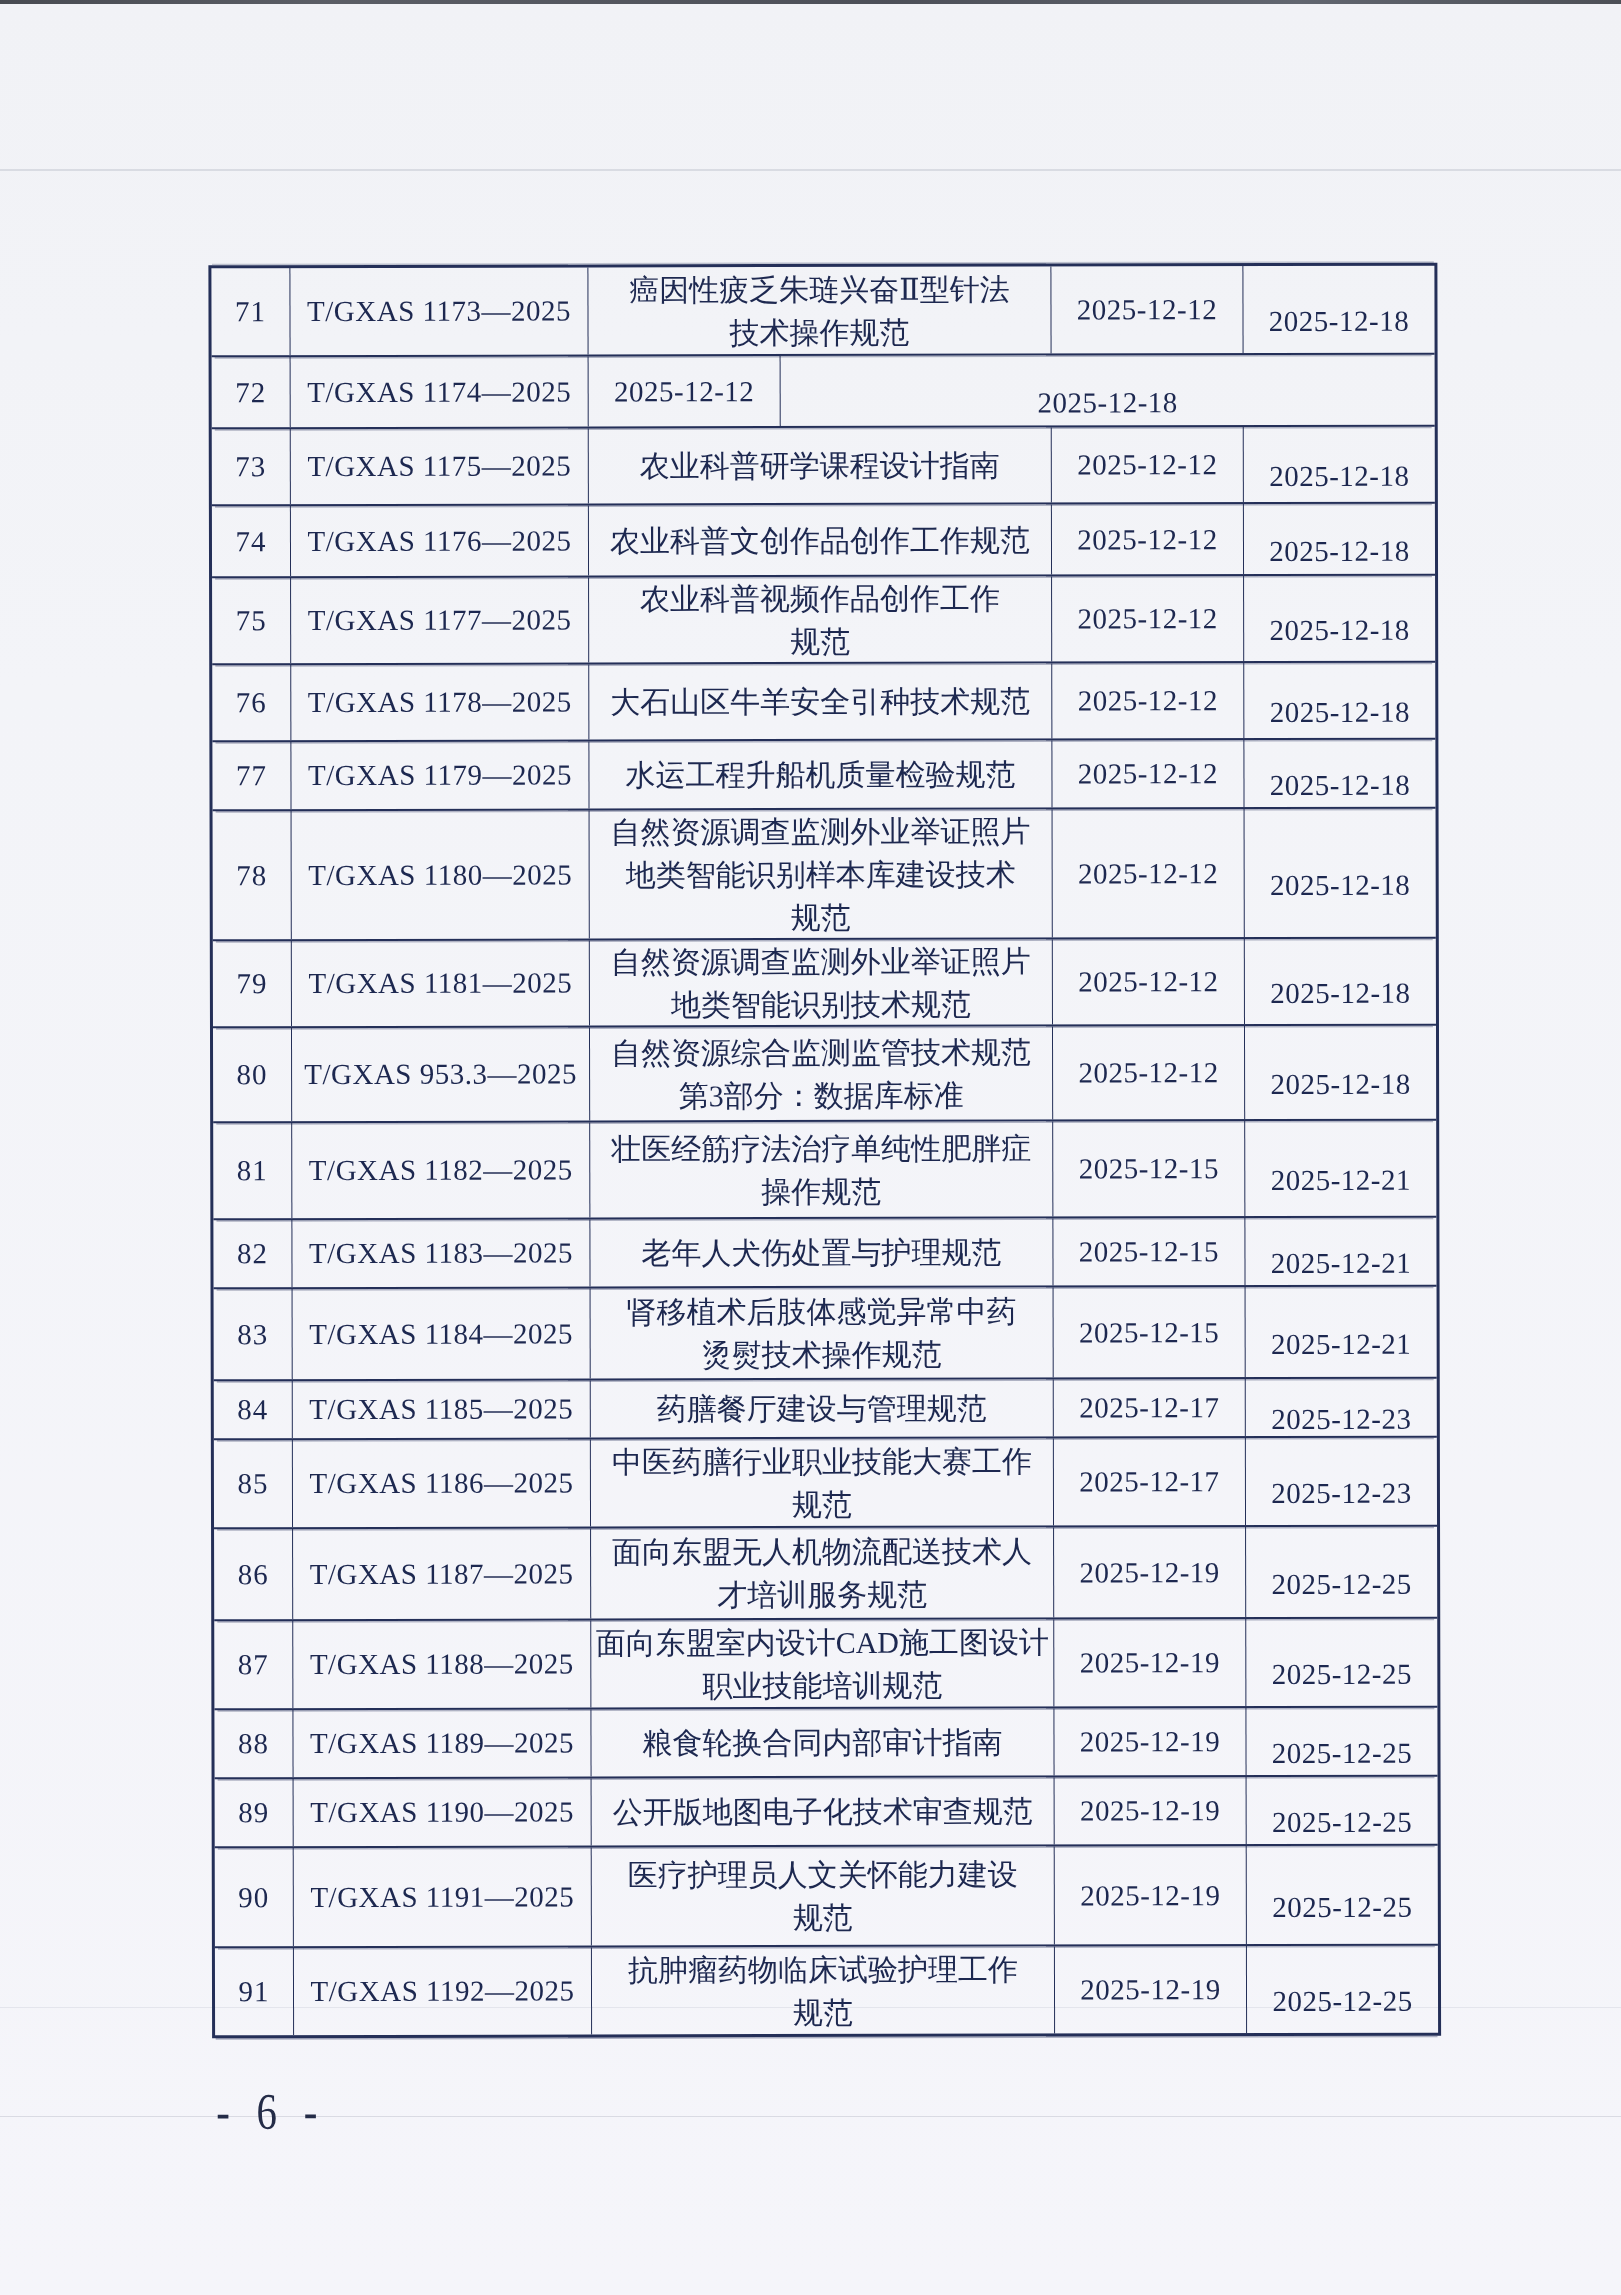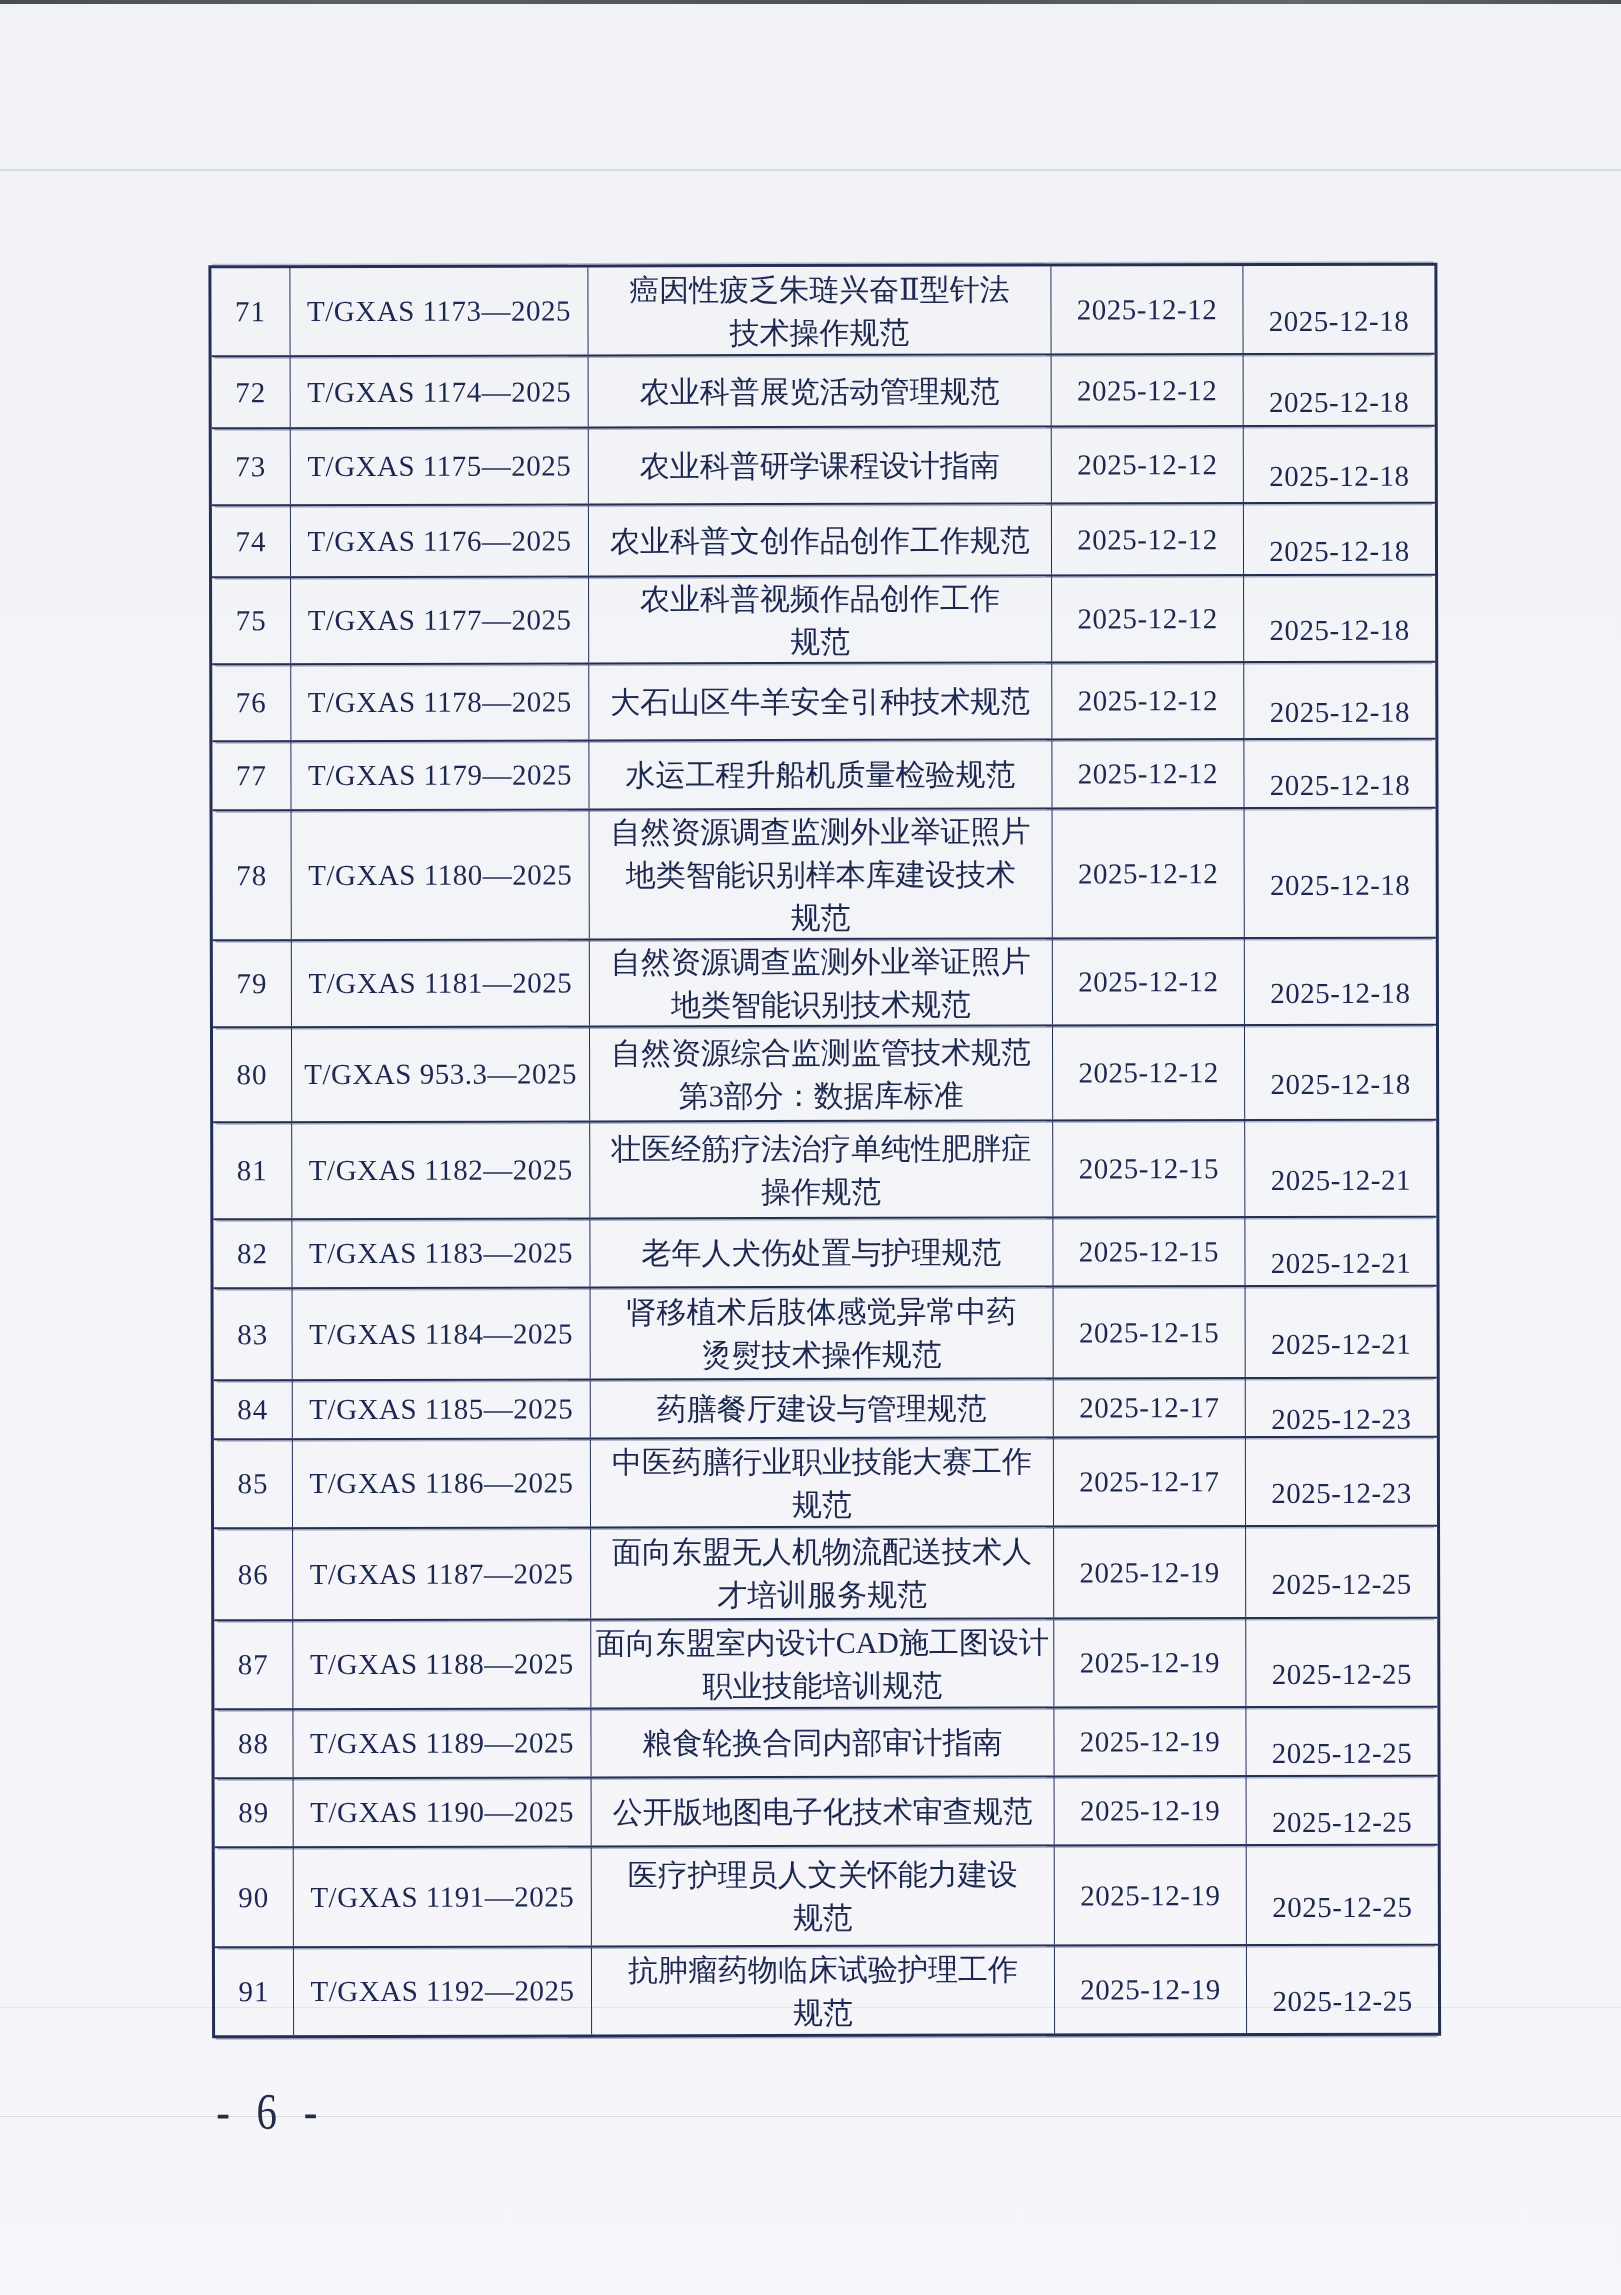--- a/index.html
+++ b/index.html
@@ -77,23 +77,20 @@
           <div class="cell c-name">
             <div class="name-line">癌因性疲乏朱琏兴奋Ⅱ型针法</div>
             <div class="name-line">技术操作规范</div>
           </div>
           <div class="cell c-date c-date1">2025-12-12</div>
           <div class="cell c-date c-date2">2025-12-18</div>
         </div>
         <div class="trow" style="height: 72px;">
           <div class="cell c-index">72</div>
           <div class="cell c-std">T/GXAS 1174—2025</div>
-          <div class="cell c-name">
-            <div class="name-line">农业科普展览活动管理规范</div>
-          </div>
           <div class="cell c-date c-date1">2025-12-12</div>
           <div class="cell c-date c-date2">2025-12-18</div>
         </div>
         <div class="trow" style="height: 77px;">
           <div class="cell c-index">73</div>
           <div class="cell c-std">T/GXAS 1175—2025</div>
           <div class="cell c-name">
             <div class="name-line">农业科普研学课程设计指南</div>
           </div>
           <div class="cell c-date c-date1">2025-12-12</div>

